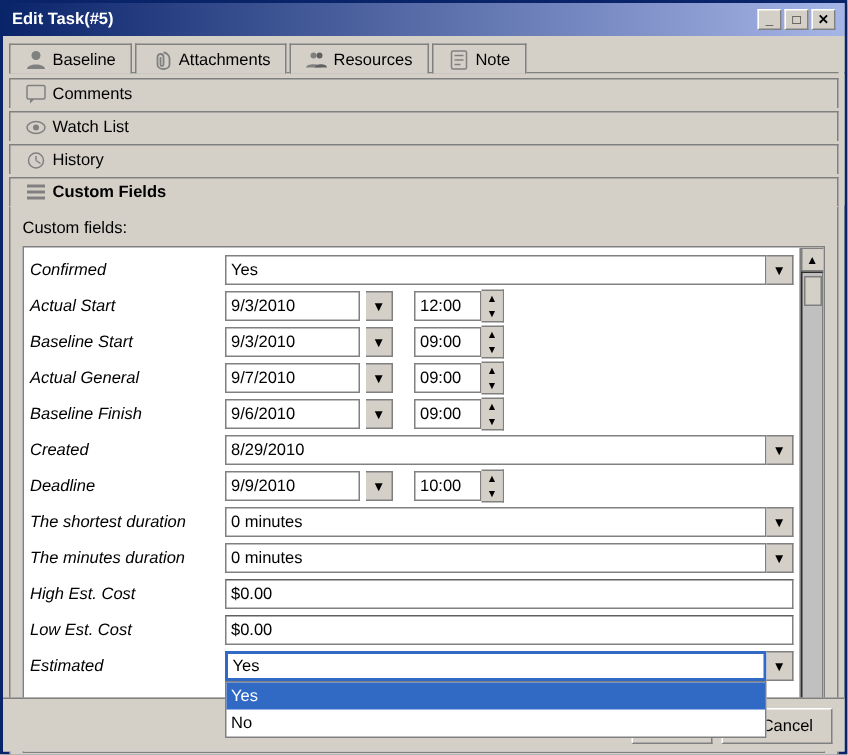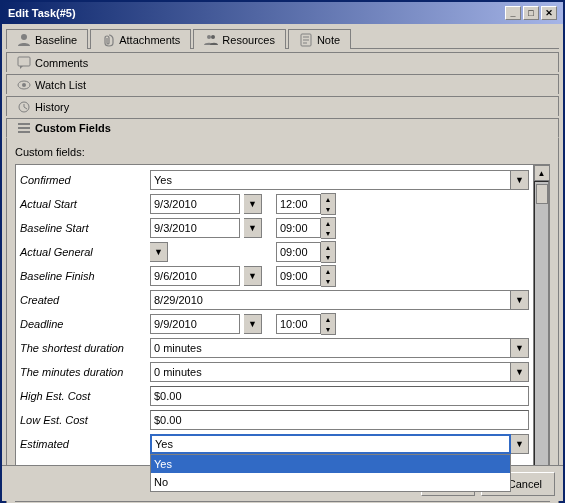--- a/index.html
+++ b/index.html
@@ -481,20 +481,21 @@
                 <div class="spin-btn">▼</div>
               </div>
             </div>
           </div>
         </div>
 
         <div class="field-row">
           <div class="field-label">Actual General</div>
           <div class="field-control">
             <div class="date-wrapper">
+              <input type="text" class="date-input" value="9/7/2010" style="">
               <div class="date-btn">▼</div>
             </div>
             <div class="time-wrapper">
               <input type="text" class="time-input" value="09:00" style="">
               <div class="spinner-btns">
                 <div class="spin-btn">▲</div>
                 <div class="spin-btn">▼</div>
               </div>
             </div>
           </div>

